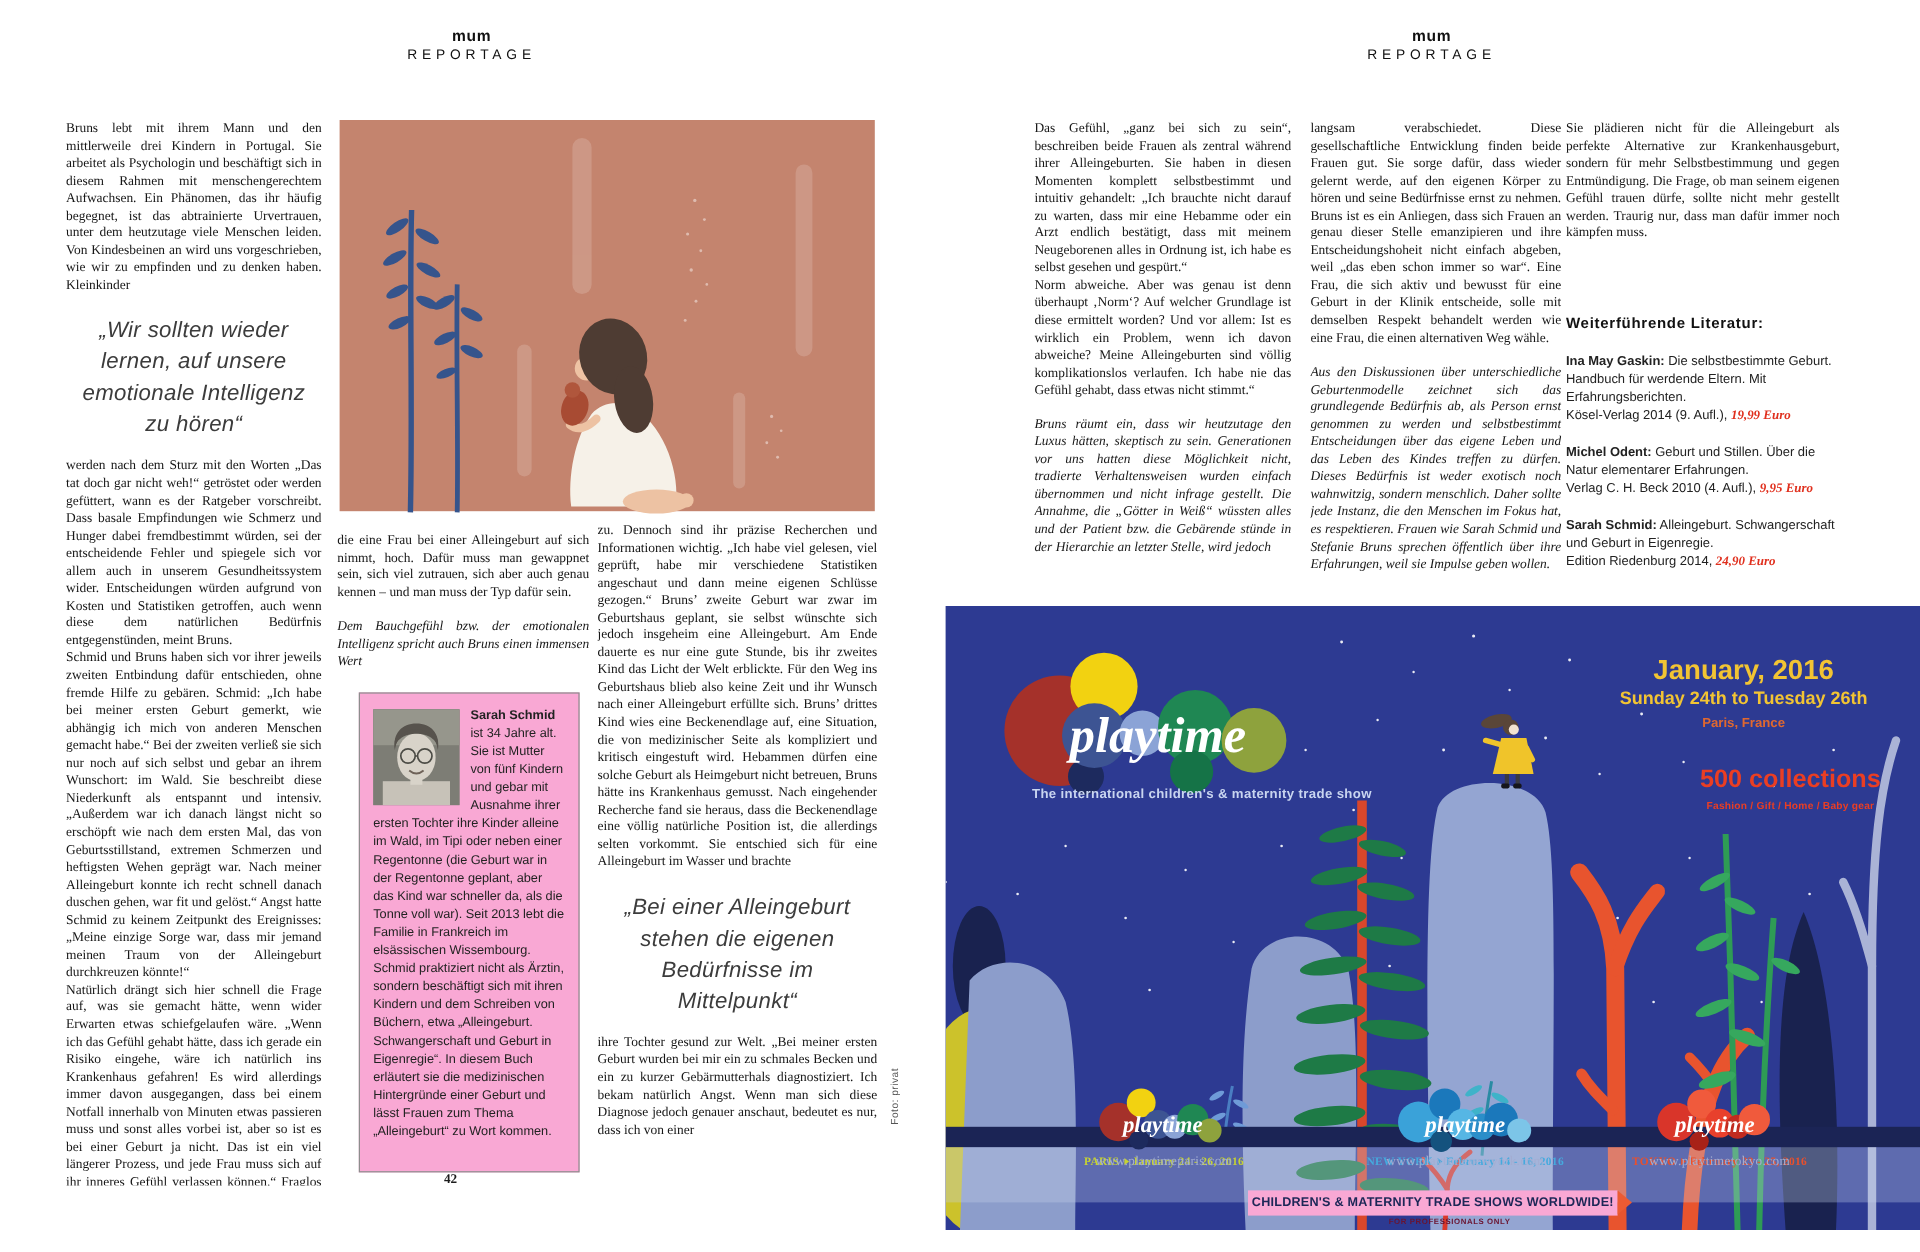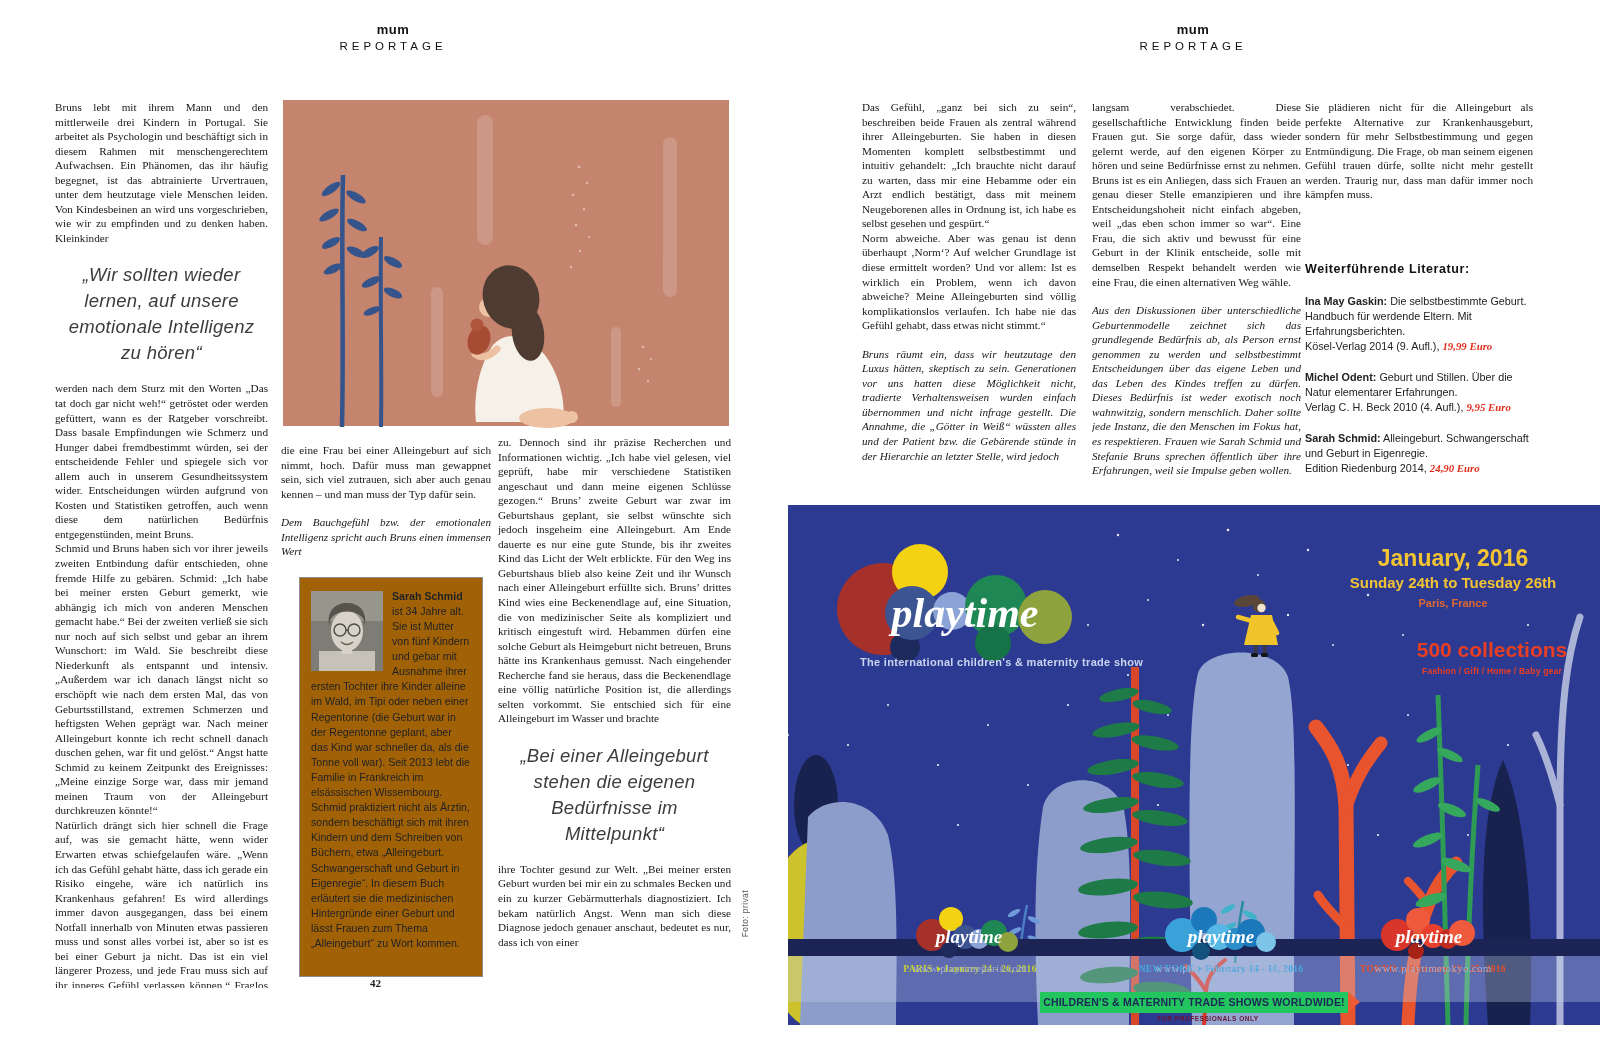--- a/index.html
+++ b/index.html
@@ -17,21 +17,21 @@
   .bodycol p.gap{margin-top:14px;font-style:italic;}
   .pullquote{
     font-family:"Liberation Sans",sans-serif;font-style:italic;font-weight:400;
     font-size:18.5px;line-height:26px;text-align:center;color:#3c3c3c;
     margin:17px 4px 15px;letter-spacing:.3px;
   }
   
   .biobox{
     margin:18px 0 0 18px;width:160px;border:1px solid #8d8d8d;padding:11px;
     font-family:"Liberation Sans",sans-serif;font-size:10.6px;line-height:15.1px;
-    color:#222;text-align:left;height:376px;overflow:hidden;background:#a16207;
+    color:#222;text-align:left;height:376px;overflow:hidden;background:#f9a8d4;
   }
   .biophoto{float:left;width:72px;height:80px;margin:2px 9px 3px 0;background:#8a8a82;}
   .b{font-weight:bold;}
   .photocredit{
     position:absolute;left:740px;top:890px;font-family:"Liberation Sans",sans-serif;
     font-size:8.5px;color:#555;writing-mode:vertical-rl;transform:rotate(180deg);letter-spacing:.4px;
   }
   .pagenum{position:absolute;left:370px;top:977px;font-weight:bold;font-size:11px;}
   
   .lit{position:absolute;left:1305px;top:262px;width:235px;font-family:"Liberation Sans",sans-serif;text-align:left;}
@@ -48,21 +48,21 @@
   .ad-date1{left:520px;top:40px;width:290px;text-align:center;font-weight:bold;font-size:23px;color:#f2c433;}
   .ad-date2{left:495px;top:69px;width:340px;text-align:center;font-weight:bold;font-size:15px;color:#f2c433;}
   .ad-loc{left:520px;top:92px;width:290px;text-align:center;font-weight:bold;font-size:11px;color:#e0682f;}
   .ad-coll{left:559px;top:133px;width:290px;text-align:center;font-weight:bold;font-size:21px;color:#ea3e23;}
   .ad-cats{left:559px;top:161px;width:290px;text-align:center;font-weight:bold;font-size:8.5px;color:#ea3e23;letter-spacing:.2px;}
   .city-line{position:absolute;top:459px;width:220px;text-align:center;font-weight:bold;font-size:9.5px;letter-spacing:.3px;}
   .city-url{position:absolute;top:457px;width:220px;text-align:center;font-weight:normal;font-size:11px;color:#a3aed2;letter-spacing:.3px;}
   .arrow{display:inline-block;width:0;height:0;border-left:4px solid currentColor;
          border-top:3px solid transparent;border-bottom:3px solid transparent;margin:0 3px 0 4px;}
   .ad-banner{
-    position:absolute;left:252px;top:487px;width:308px;height:21px;background:#22c55e;
+    position:absolute;left:252px;top:487px;width:308px;height:21px;background:#f9a8d4;
     color:#1d2757;font-family:"Liberation Sans",sans-serif;font-weight:bold;font-size:10.5px;
     line-height:21px;text-align:center;letter-spacing:.2px;
   }
   .ad-banner:after{content:"";position:absolute;right:-12px;top:0;
     border-left:12px solid #ec5b33;border-top:10.5px solid transparent;border-bottom:10.5px solid transparent;}
   .ad-sub{left:320px;top:510px;width:200px;text-align:center;font-weight:bold;font-size:6.5px;color:#6b1430;letter-spacing:.5px;}
 </style>
 </head>
 <body>
 

